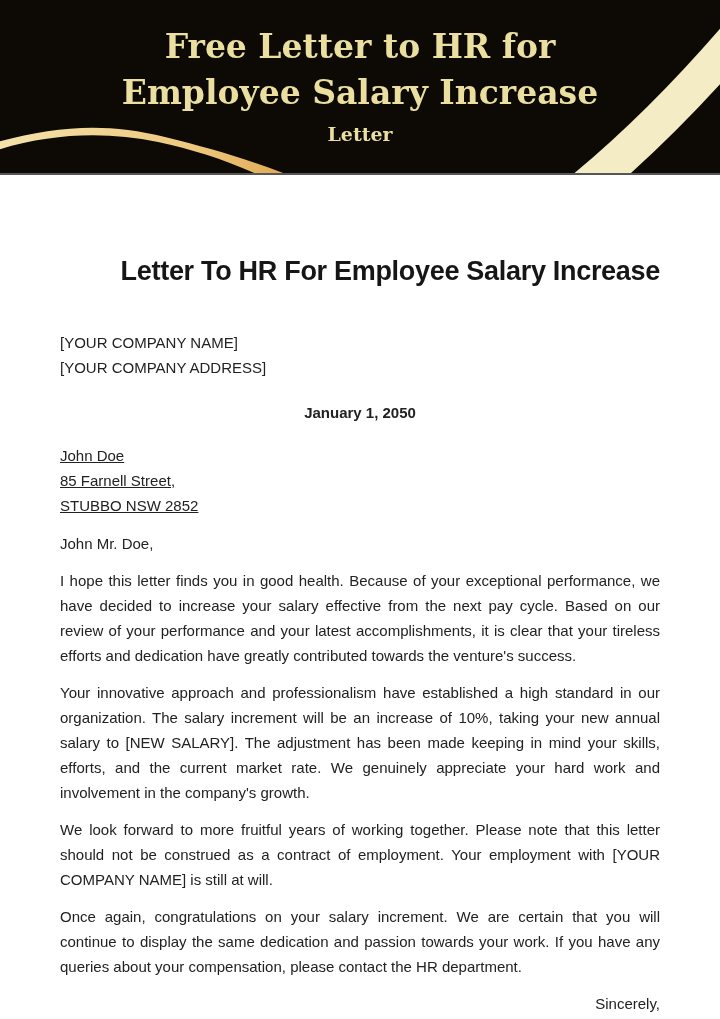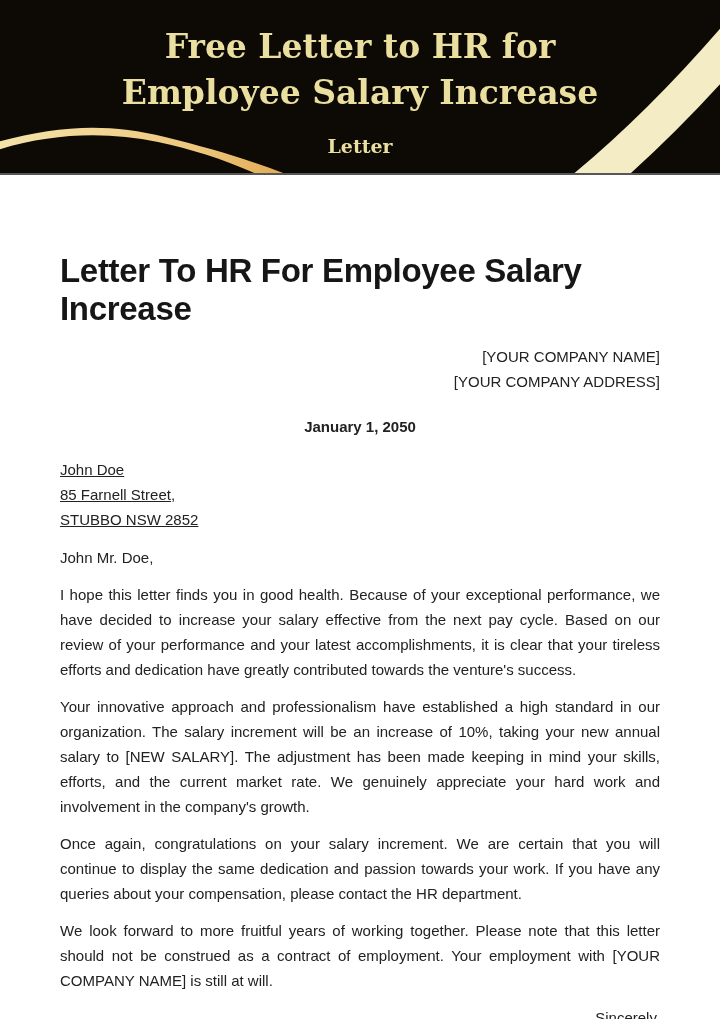--- a/index.html
+++ b/index.html
@@ -40,39 +40,40 @@
     line-height: 1.38;
     color: #eadf9f;
     max-width: 560px;
     margin: 0 auto;
   }
   .banner-subtitle {
     font-family: "DejaVu Serif", "Liberation Serif", serif;
     font-weight: bold;
     font-size: 19px;
     color: #eadf9f;
-    margin-top: 20px;
+    margin-top: 8px;
   }
 
   
   .doc {
     padding: 77px 60px 0 60px;
     color: #222222;
     font-size: 15px;
     line-height: 25px;
   }
   .doc-heading {
-    font-size: 33px;
+    font-size: 27px;
     line-height: 38px;
     font-weight: bold;
     letter-spacing: -0.3px;
     color: #161616;
-    margin-bottom: 16px;
+    margin-bottom: 40px;
+    text-align: right;
   }
-  .block { margin-bottom: 20px; text-align: right; }
+  .block { margin-bottom: 20px; }
   .date-line { font-weight: bold; margin-bottom: 18px; text-align: center; }
   .recipient-block { margin-bottom: 13px; text-decoration: underline; }
   .salutation { margin-bottom: 12px; }
   .doc p {
     text-align: justify;
     margin-bottom: 12px;
   }
   .closing { margin-top: 0; margin-bottom: 12px; text-align: right; }
 </style>
 </head>
@@ -114,20 +115,20 @@
     <div class="recipient-block">
       <div>John Doe</div>
       <div>85 Farnell Street,</div>
       <div>STUBBO NSW 2852</div>
     </div>
 
     <div class="salutation">John Mr. Doe,</div>
 
     <p>I hope this letter finds you in good health. Because of your exceptional performance, we have decided to increase your salary effective from the next pay cycle. Based on our review of your performance and your latest accomplishments, it is clear that your tireless efforts and dedication have greatly contributed towards the venture's success.</p>
     <p>Your innovative approach and professionalism have established a high standard in our organization. The salary increment will be an increase of 10%, taking your new annual salary to [NEW SALARY]. The adjustment has been made keeping in mind your skills, efforts, and the current market rate. We genuinely appreciate your hard work and involvement in the company's growth.</p>
+    <p>We look forward to more fruitful years of working together. Please note that this letter should not be construed as a contract of employment. Your employment with [YOUR COMPANY NAME] is still at will.</p>
     <p>Once again, congratulations on your salary increment. We are certain that you will continue to display the same dedication and passion towards your work. If you have any queries about your compensation, please contact the HR department.</p>
-    <p>We look forward to more fruitful years of working together. Please note that this letter should not be construed as a contract of employment. Your employment with [YOUR COMPANY NAME] is still at will.</p>
 
     <div class="closing">Sincerely,</div>
     <div>[YOUR NAME]</div>
   </main>
 
 </div>
 
 </body></html>

